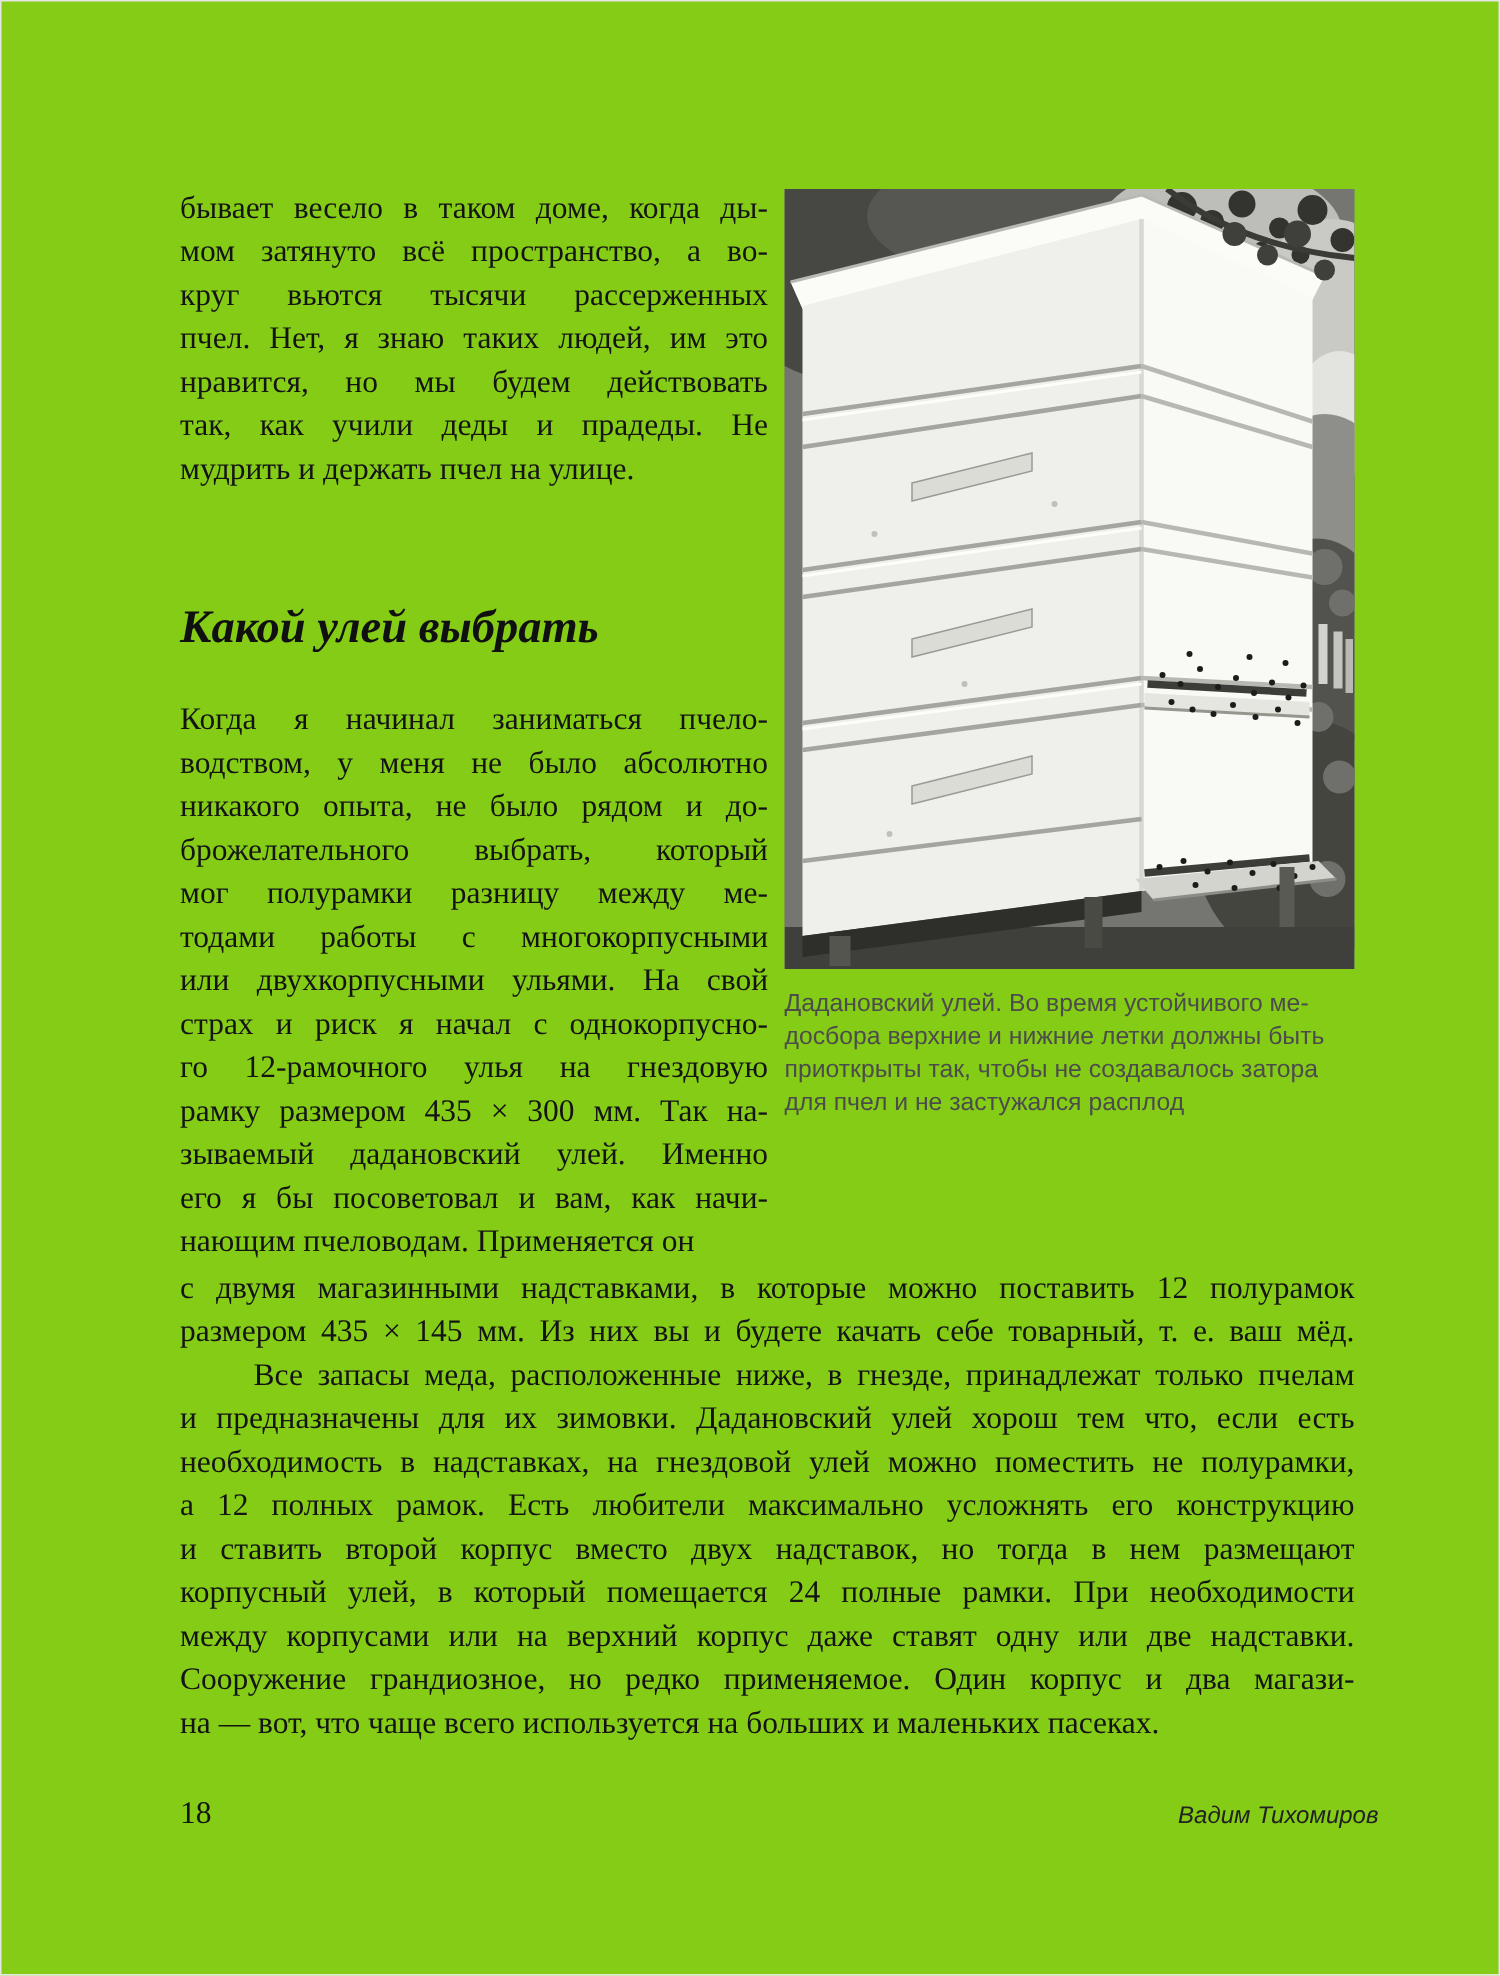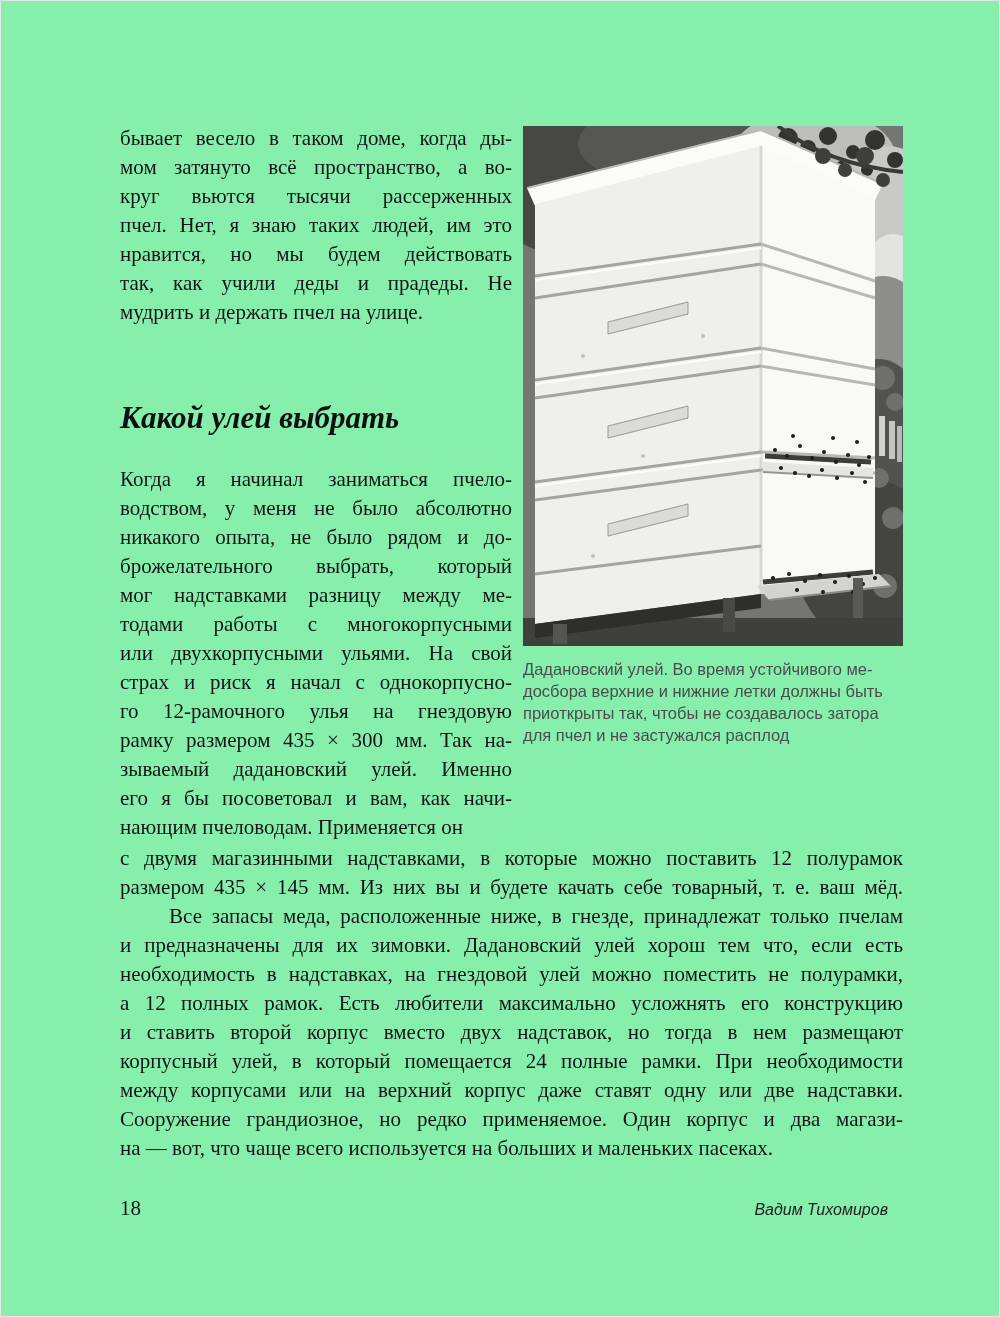--- a/index.html
+++ b/index.html
@@ -1,21 +1,21 @@
 <!DOCTYPE html>
 <html lang="ru"><head>
 <meta charset="utf-8">
 <style>
   html, body { margin: 0; padding: 0; background: #ffffff; }
   .page {
     position: relative;
     width: 1000px;
     height: 1317px;
     box-sizing: border-box;
-    background: #86efac;
+    background: #84cc16;
     box-shadow: inset 0 0 0 1px #e6e6e6;
     padding: 124px 97px 0 120px;
     font-family: "Liberation Serif", serif;
     color: #141414;
     overflow: hidden;
   }
   .layout-row { display: flex; }
   .col-left { width: 392px; flex: none; }
   .col-right { width: 380px; flex: none; margin-left: auto; }
 
@@ -43,21 +43,21 @@
     font-size: 16.5px;
     line-height: 22px;
     color: #4c4c4c;
   }
 
   .full-text { margin-top: 2px; }
 
   .footer {
     position: absolute;
     left: 120px;
-    right: 112px;
+    right: 81px;
     top: 1196px;
     display: flex;
     justify-content: space-between;
     align-items: baseline;
   }
   .page-number { font-size: 21px; color: #141414; }
   .author {
     font-family: "Liberation Sans", sans-serif;
     font-style: italic;
     font-size: 16px;
@@ -80,21 +80,21 @@
           <div class="line">нравится, но мы будем действовать</div>
           <div class="line">так, как учили деды и прадеды. Не</div>
           <div class="line last">мудрить и держать пчел на улице.</div>
         </div>
       <div class="heading">Какой улей выбрать</div>
       <div class="body-text justified col2">
           <div class="line">Когда я начинал заниматься пчело-</div>
           <div class="line">водством, у меня не было абсолютно</div>
           <div class="line">никакого опыта, не было рядом и до-</div>
           <div class="line">брожелательного выбрать, который</div>
-          <div class="line">мог надставками разницу между ме-</div>
+          <div class="line">мог полурамки разницу между ме-</div>
           <div class="line">тодами работы с многокорпусными</div>
           <div class="line">или двухкорпусными ульями. На свой</div>
           <div class="line">страх и риск я начал с однокорпусно-</div>
           <div class="line">го 12-рамочного улья на гнездовую</div>
           <div class="line">рамку размером 435 × 300 мм. Так на-</div>
           <div class="line">зываемый дадановский улей. Именно</div>
           <div class="line">его я бы посоветовал и вам, как начи-</div>
           <div class="line last">нающим пчеловодам. Применяется он</div>
         </div>
     </div>

